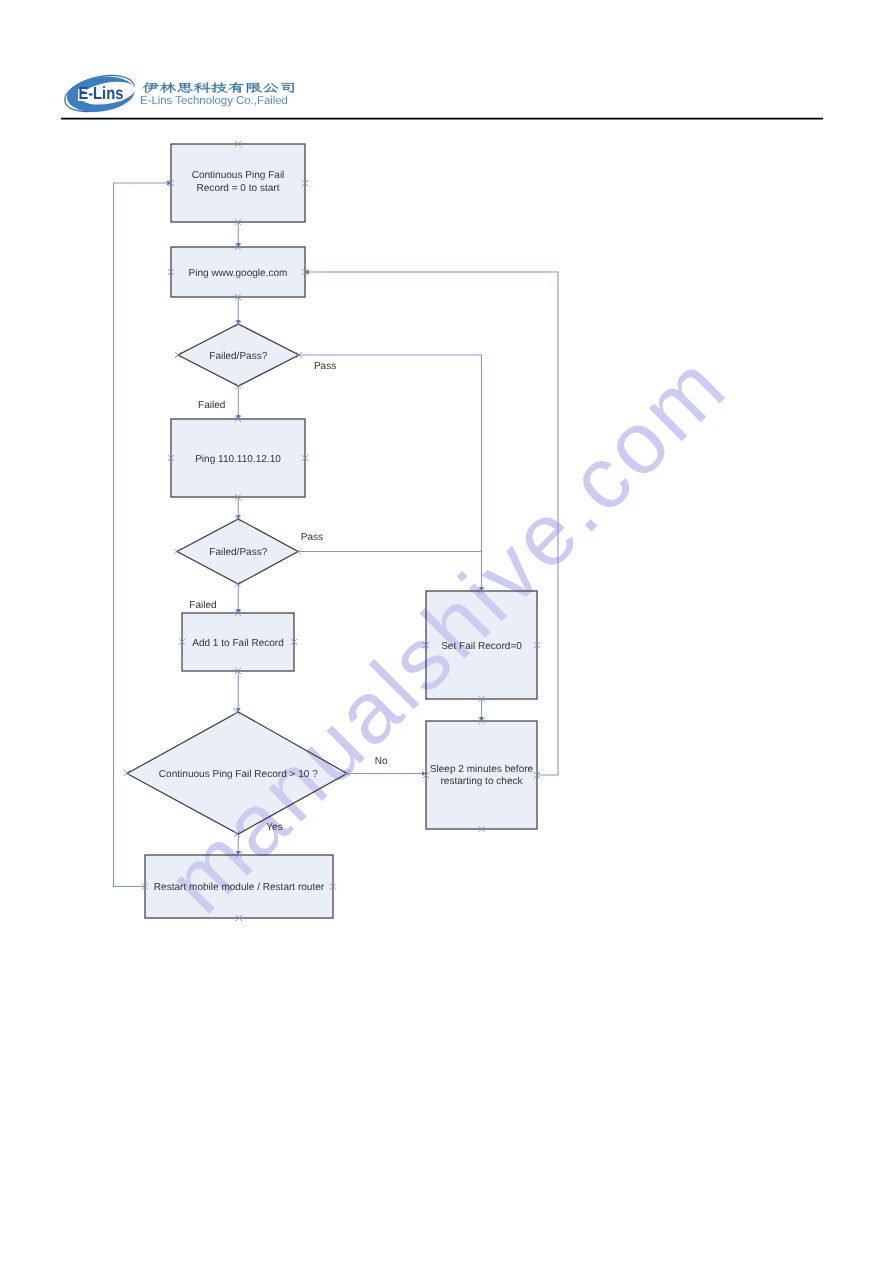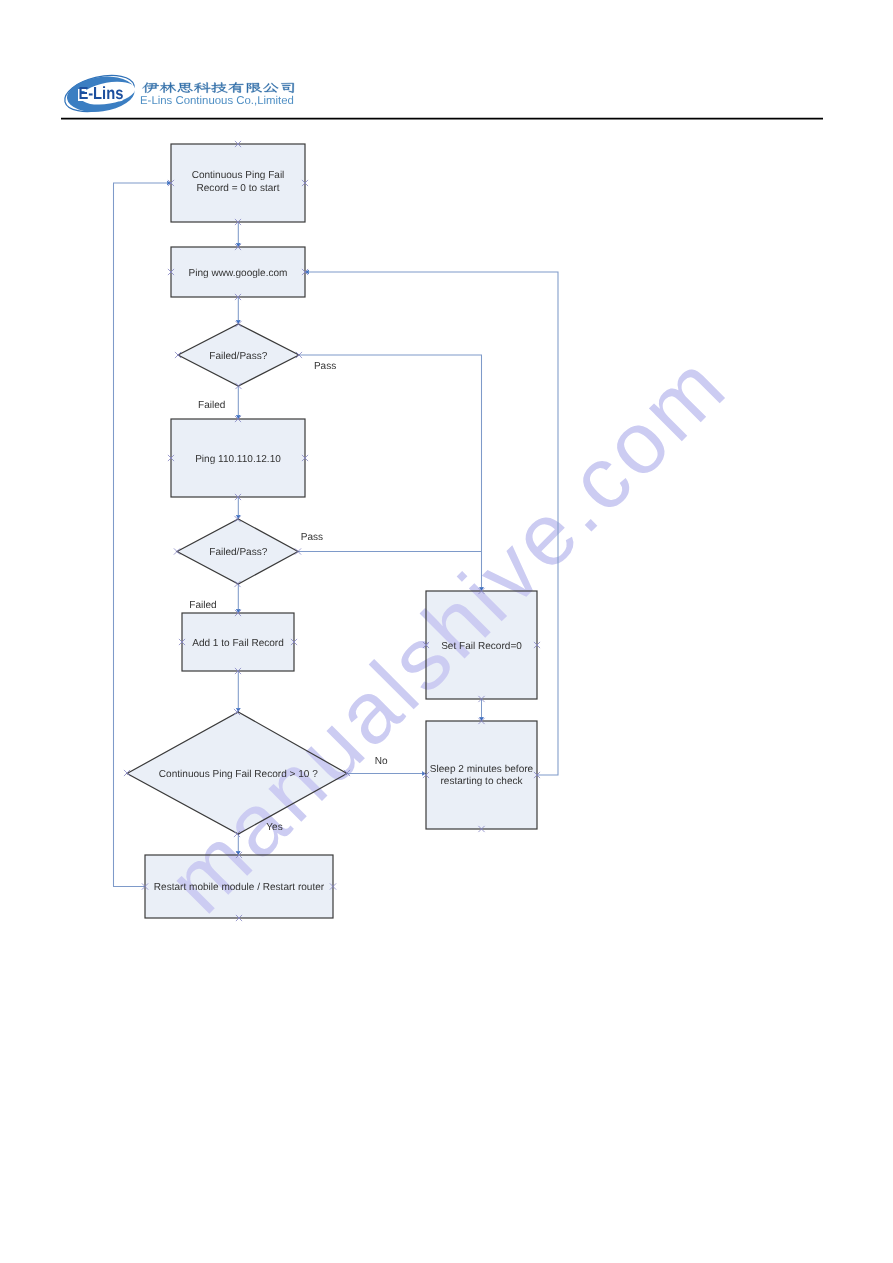--- a/index.html
+++ b/index.html
@@ -45,21 +45,21 @@
       <ellipse cx="108" cy="93.2" rx="27.5" ry="10.5" fill="#ffffff" transform="rotate(-10 108 93.2)"></ellipse>
       <text class="logotxt" x="77" y="100.6" textLength="47" lengthAdjust="spacingAndGlyphs" fill="#ffffff">E-Lins</text>
       <text class="logotxt" x="78.4" y="99.3" textLength="45" lengthAdjust="spacingAndGlyphs" fill="#1d4f9e">E-Lins</text>
     </svg>
     <svg id="cn-svg" width="160" height="22" viewBox="0 0 160 22">
       <g transform="translate(1.5,15.6) scale(0.1715,-0.114)">
         <path fill="#2e6da8" stroke="#2e6da8" stroke-width="2.5" d="M78 48 76 34 60 33Q60 37 61 40Q61 44 62 47ZM79 67 78 54 62 53Q62 56 62 59Q62 63 62 66ZM58 27 82 28Q84 28 85 29Q86 29 86 30Q86 31 85 32Q85 33 83 35L84 49L98 50Q99 50 99 51Q99 52 98 53Q97 54 96 55Q95 56 94 56Q94 56 93 56Q93 56 93 56Q92 55 91 55Q90 55 89 55L85 54L86 67Q86 68 87 68Q87 68 87 69Q87 71 85 72Q84 73 82 73H81L45 71H43Q41 71 40 71Q39 71 39 71Q38 71 38 71Q38 69 39 68Q40 67 40 67Q41 66 42 66Q43 65 44 65H45Q45 65 46 65Q47 65 47 65L56 66L55 53L34 51H33Q31 51 29 52Q29 52 29 52Q28 52 28 51Q28 50 29 49Q30 48 30 47Q31 46 32 46Q33 46 34 46H34Q35 46 36 46Q36 46 37 46L55 47Q54 43 54 40Q54 36 53 33L42 32H41Q39 32 37 33Q37 33 36 33Q36 33 36 32Q36 32 37 30Q37 29 38 28Q39 27 41 26H42Q43 26 44 26Q44 26 45 27L52 27Q49 16 44 7Q38 -2 32 -7Q30 -8 30 -10Q30 -10 31 -10Q32 -10 34 -9L34 -9Q39 -6 43 -2Q47 2 50 6Q52 11 54 15Q56 19 57 22Q58 26 58 27ZM19 46 19 1Q19 -1 19 -2Q19 -4 18 -5Q18 -5 18 -6Q18 -6 18 -6Q18 -8 20 -9Q22 -10 23 -10Q25 -10 25 -8L25 54Q28 58 30 63Q32 67 34 70Q35 74 35 74Q35 75 34 76Q33 77 31 78Q30 79 28 79Q27 79 27 78Q27 78 27 78Q27 78 27 77Q28 77 28 77Q28 76 28 76Q28 75 27 74Q27 73 27 73Q24 63 17 52Q11 42 4 32Q2 31 2 30Q2 29 3 29Q4 29 9 33Q14 38 19 46ZM132 -7 132 37Q134 35 137 32Q139 30 141 27Q142 26 143 26Q144 26 146 27Q147 28 147 29Q147 30 145 32Q144 34 142 36Q140 38 138 40Q136 41 136 41Q135 42 134 42Q133 42 132 41L132 49L144 50Q145 50 146 50Q146 50 146 51Q146 52 145 53Q144 54 143 55Q142 56 141 56Q141 56 140 56Q139 55 137 55L132 55L132 75Q132 76 132 77Q132 78 130 78Q129 79 128 79Q127 79 126 79Q125 79 125 78Q125 78 125 77Q126 76 126 75Q126 74 126 73L126 54L114 53H113Q111 53 110 54Q110 54 109 54Q109 54 109 54Q108 54 108 53Q108 53 108 53Q109 52 109 51Q110 50 111 49Q112 48 114 48Q114 48 115 48Q116 48 116 48L125 49Q121 38 116 29Q111 20 106 12Q104 11 104 10Q104 9 105 9Q106 9 108 11Q110 13 113 16Q115 19 118 23Q121 27 123 32Q125 36 126 40V38Q126 37 126 36Q126 34 126 33Q126 29 126 24Q126 18 126 14Q126 9 126 6L126 3Q126 1 125 -1Q125 -3 125 -5Q125 -5 125 -6Q125 -7 126 -8Q127 -9 128 -9Q129 -10 130 -10Q132 -10 132 -7ZM163 -6V-6Q163 -7 164 -8Q165 -9 167 -10Q168 -10 169 -10Q170 -10 170 -8V-4Q170 -1 170 5Q170 10 170 17Q170 23 170 29Q170 35 170 40Q170 41 170 42Q170 44 170 45L170 46Q171 42 174 37Q176 31 180 26Q183 21 186 16Q189 12 192 9Q193 8 194 8Q194 8 196 9Q197 9 198 10Q199 11 199 12Q199 12 197 14Q190 20 184 30Q178 40 172 52L188 53Q189 53 190 53Q191 54 191 55Q191 56 190 57Q189 58 187 58Q186 59 186 59Q185 59 184 59Q183 58 182 58Q181 58 180 58L170 57L170 78Q170 80 168 80Q166 81 164 81Q162 81 162 80Q162 80 163 79Q164 78 164 77Q164 76 164 76V57L153 56H152Q150 56 148 56Q147 56 147 56Q146 56 146 56L147 54Q147 53 148 52Q150 50 152 50Q152 50 153 50Q154 50 156 50L161 51Q159 44 155 37Q152 30 148 22Q144 15 140 9Q140 7 140 6Q140 6 140 6Q141 6 144 8Q146 11 149 16Q152 20 155 26Q159 31 161 36Q163 42 164 46L164 45Q164 44 164 42Q164 41 164 40Q164 35 164 30Q164 25 164 20Q164 15 164 11Q164 7 164 4V2Q164 0 164 -2Q164 -4 163 -6ZM280 -3Q280 -2 279 -1Q279 0 278 1Q276 4 273 7Q271 11 270 13Q269 16 268 16Q267 16 267 14Q267 14 268 9Q269 5 270 0Q271 0 271 0Q271 -1 270 -1Q266 -1 263 -1Q254 -1 249 1Q243 2 241 5Q238 8 236 12Q235 16 234 20Q234 22 232 22Q230 22 229 21Q228 21 228 19Q228 19 228 17Q229 14 230 10Q231 7 234 3Q236 0 240 -2Q244 -5 251 -6Q257 -8 264 -8Q268 -8 272 -7Q275 -7 277 -6Q278 -5 279 -4Q280 -3 280 -3ZM211 -4Q212 -4 214 -2Q215 1 217 4Q218 8 220 12Q221 15 222 18Q222 21 222 21Q222 22 222 22Q221 23 218 23Q217 23 217 22Q215 16 213 11Q211 6 208 1Q207 0 207 -1Q207 -1 208 -2Q209 -3 210 -4Q211 -4 211 -4ZM289 6Q290 5 291 5Q292 5 293 5Q294 6 294 7Q295 8 295 9Q295 9 294 11Q292 13 289 16Q287 18 284 21Q281 23 278 26Q278 26 277 26Q276 26 275 25Q274 24 274 23Q274 22 275 21Q283 14 289 6ZM257 12Q257 12 259 13Q260 14 260 16Q260 16 259 18Q257 20 255 22Q253 24 251 25Q249 27 247 29Q245 30 245 30Q244 30 243 29Q242 28 242 27Q242 26 243 25Q246 22 249 19Q252 16 255 13Q256 12 257 12ZM247 51 247 38 228 37 228 50ZM273 53 272 39 253 38 253 52ZM247 69 247 57 227 56 227 68ZM275 70 274 58 253 57 253 69ZM229 32 278 34Q279 34 280 34Q281 34 281 35Q281 36 278 39L281 70Q282 71 282 71Q282 72 282 72Q282 74 280 75Q278 76 277 76H276L227 73Q224 74 222 75Q220 75 219 75Q218 75 218 74Q218 74 219 72Q219 72 220 70Q220 69 220 67L222 39V37Q222 36 222 35Q222 34 222 33V33Q222 31 224 30Q226 28 227 28Q229 28 229 30V31ZM364 36Q366 34 366 34Q367 34 369 36Q370 37 370 38Q370 39 369 40Q367 42 365 44Q363 45 361 47Q359 49 357 50Q355 51 355 51Q354 51 353 50Q352 48 352 48Q352 47 353 46Q356 44 359 41Q362 38 364 36ZM372 56Q372 56 371 58Q370 59 368 61Q366 63 364 65Q361 67 360 68Q358 69 357 69Q357 69 355 68Q354 66 354 66Q354 65 355 64Q358 62 361 59Q364 56 366 53Q368 52 368 52Q369 52 371 53Q372 54 372 56ZM330 46 346 47Q348 47 348 48Q348 49 347 50Q346 51 345 52Q344 53 343 53Q343 53 342 52Q341 52 340 52Q339 52 338 52L330 51V66Q336 69 339 70Q342 71 342 72Q343 72 343 73Q343 74 342 75Q341 77 340 78Q339 79 338 79Q337 79 337 78Q337 77 334 75Q332 73 328 71Q324 68 319 66Q314 64 309 62Q307 61 307 60Q307 60 308 60Q310 60 313 60Q316 61 319 62Q323 63 325 64L325 51L311 50H310Q309 50 308 50Q307 50 306 50Q306 50 306 50Q305 50 305 49Q305 49 305 48Q306 46 308 45Q308 44 311 44Q311 44 312 44Q312 44 313 44L323 45Q319 35 314 27Q309 19 304 11Q303 10 303 9Q303 8 304 8Q305 8 307 11Q310 13 313 17Q317 22 320 27Q323 32 325 37L325 35Q325 34 325 32Q324 30 324 29Q324 25 324 21Q324 16 324 12Q324 8 324 5V3Q324 1 324 0Q324 -2 324 -4Q324 -4 323 -4Q323 -5 323 -5Q323 -7 325 -7Q326 -8 327 -9Q328 -9 329 -9Q330 -9 330 -6V37L331 37Q333 35 336 32Q338 30 340 27Q342 25 342 25Q343 25 345 26Q346 28 346 29Q346 30 345 31Q344 33 342 34Q340 36 338 38Q336 40 334 41Q333 42 332 42Q331 42 330 41ZM377 23 377 1Q377 -1 376 -2Q376 -4 376 -5Q376 -6 376 -6Q376 -6 376 -7Q376 -8 377 -9Q378 -10 379 -10Q380 -11 381 -11Q383 -11 383 -8L383 25L398 28Q399 28 399 28Q400 29 400 29Q400 30 399 31Q398 32 396 33Q395 34 394 34Q393 34 393 33Q392 33 391 32Q390 32 389 32L383 30L383 77Q383 78 382 79Q380 80 379 80Q377 81 377 81Q375 81 375 80Q375 80 376 79Q377 77 377 75L377 29L350 24Q349 24 348 24Q347 23 346 23Q346 23 345 23Q345 23 344 24H344Q343 24 343 23Q343 22 344 21Q345 20 346 19Q347 18 348 18Q349 18 350 18Q351 18 352 18ZM422 25 422 0Q416 2 412 5Q411 6 410 6Q409 6 409 6Q409 5 411 3Q412 1 415 -2Q417 -4 419 -6Q422 -8 423 -8Q424 -8 425 -7Q426 -7 427 -6Q428 -4 428 -2Q428 -2 428 -1Q428 0 428 0L428 29Q434 33 437 35Q440 37 441 38Q443 39 443 40Q443 41 442 41Q441 41 440 40Q437 39 434 37Q431 36 428 35L429 50L440 51Q441 51 442 51Q443 52 443 52Q443 53 442 54Q441 55 439 56Q438 57 438 57Q437 57 437 57Q435 56 432 56L429 56L429 75Q429 76 428 77Q428 78 426 78Q423 79 422 79Q421 79 421 78Q421 78 421 77Q422 76 422 75Q422 74 422 72L422 55L412 54Q412 54 411 54Q411 54 410 54Q408 54 407 55H406Q406 55 406 54Q406 53 407 51Q408 49 410 49H411Q411 49 412 49Q413 49 414 49L422 50L422 32Q416 29 411 27Q407 25 404 25Q403 25 403 24Q403 24 404 23Q405 22 406 20Q408 19 409 19Q410 19 411 19Q412 20 415 21Q417 23 422 25ZM466 7 466 8Q471 4 476 1Q480 -2 484 -4Q488 -6 490 -8Q493 -9 493 -9Q494 -9 495 -8Q497 -7 498 -6Q498 -5 498 -4Q498 -4 496 -3Q489 0 482 4Q476 8 471 12Q475 17 479 23Q483 28 485 35Q485 35 486 36Q486 36 486 37Q486 38 485 40Q484 41 482 41H481L468 40L468 54L488 56Q489 56 490 56Q491 56 491 57Q491 58 490 59Q489 60 488 61Q486 62 486 62Q485 62 485 62Q484 61 483 61Q482 61 480 61L468 60L468 77Q468 78 468 78Q468 79 465 80Q463 81 462 81Q460 81 460 80Q460 79 461 79Q461 78 462 77Q462 76 462 75L462 60L448 59H447Q446 59 445 59Q444 59 442 59Q442 59 442 59Q442 59 442 59Q441 59 441 59Q441 58 442 56Q443 55 444 54Q445 53 447 53Q448 53 448 53Q449 53 450 53L462 54L462 39L450 39H449Q447 39 445 39Q445 39 445 39Q444 39 444 39Q444 39 444 38Q444 38 444 36Q445 35 447 33Q447 33 449 33Q450 33 451 33Q451 33 452 33L478 35Q476 30 473 25Q470 20 466 16Q460 22 455 29Q454 31 453 31Q452 31 451 30Q450 29 450 28Q450 27 451 25Q453 22 456 19Q459 15 462 12Q457 7 451 2Q444 -2 439 -5Q435 -7 435 -8Q435 -9 437 -9Q438 -9 441 -8Q444 -7 448 -5Q452 -2 457 0Q461 4 466 7ZM569 29 569 20 538 18 538 28ZM569 44 569 34 538 33 538 42ZM569 14 569 -1Q564 0 558 2Q556 3 555 3Q554 3 554 2Q554 1 556 0Q557 -1 559 -3Q562 -4 564 -6Q567 -7 569 -8Q571 -9 572 -9Q573 -9 574 -8Q576 -6 576 -5Q576 -4 576 -3Q576 -3 576 -2L575 44Q575 44 575 45Q576 45 576 46Q576 47 574 48Q572 49 571 49H570L539 47L538 48Q540 50 541 53Q543 55 544 58L590 61Q591 61 592 62Q592 62 592 63Q592 64 591 65Q590 66 589 66Q588 67 587 67Q587 67 586 67Q585 67 584 66Q583 66 582 66L547 64Q550 70 552 76Q552 77 552 77Q552 79 551 80Q550 81 548 82Q546 82 546 82Q545 82 545 82Q545 81 545 81Q545 81 545 81Q545 80 545 80Q545 80 545 79Q545 78 544 75Q544 73 542 70Q541 67 540 64L514 62H514Q513 62 511 62Q510 63 509 63Q509 63 508 63Q508 63 508 62Q508 62 508 61Q509 59 511 57Q512 57 514 57Q515 57 515 57Q516 57 516 57L537 58Q531 47 523 38Q516 28 506 19Q504 17 504 16Q504 16 505 16Q506 16 509 18Q512 20 516 23Q520 26 524 31Q528 35 532 40L532 2Q532 0 532 -1Q531 -3 531 -4Q531 -4 531 -5Q531 -6 532 -7Q533 -8 534 -8Q536 -9 536 -9Q538 -9 538 -7L538 13ZM675 54 674 43 651 42 651 53ZM676 69 675 59 651 58V68ZM612 62 612 4Q612 0 611 -4Q611 -5 611 -5Q611 -7 612 -8Q613 -9 614 -9Q616 -10 616 -10Q618 -10 618 -6L619 67L632 68Q630 64 629 61Q627 58 625 55Q625 55 624 54Q624 53 624 52Q624 51 626 50Q629 45 631 42Q632 38 632 35Q632 34 632 34Q632 33 632 32Q632 32 631 32H631Q627 33 622 35Q621 36 620 36Q619 36 619 35Q619 35 620 33Q623 31 625 29Q628 27 630 26Q632 25 633 25Q636 25 637 28Q638 30 638 33Q638 40 636 44Q633 49 630 52Q630 52 630 53Q630 53 630 53Q633 57 635 60Q637 63 639 68Q639 68 640 69Q640 69 640 70Q640 71 639 72Q638 73 636 73Q636 73 635 73Q635 73 634 73L619 72Q613 75 612 75Q611 75 611 74Q611 73 612 72Q612 70 612 69Q612 67 612 65ZM645 66 645 1Q643 0 642 0Q640 -1 637 -1Q636 -1 636 -1Q636 -2 637 -4Q638 -5 639 -6Q640 -7 640 -7Q640 -7 641 -7Q642 -7 644 -6Q646 -5 650 -3Q653 -2 656 1Q660 3 663 5Q666 7 667 8Q669 10 669 11Q669 11 668 11Q667 11 666 10Q663 9 659 7Q654 5 651 3L651 37L654 37Q659 28 664 20Q670 13 677 7Q684 0 692 -5Q693 -6 694 -6Q694 -6 696 -5Q697 -4 698 -3Q699 -2 699 -2Q699 -1 698 0Q690 4 684 9Q677 14 672 20Q677 22 680 25Q684 28 687 32Q688 32 688 33Q689 33 689 34Q689 35 688 36Q687 37 686 38Q686 40 685 40Q684 40 684 38Q683 37 682 35Q680 33 677 30Q674 27 669 24Q666 27 664 30Q662 34 660 38L679 38Q680 38 681 38Q682 39 682 39Q682 40 680 43L682 69Q682 70 682 70Q682 71 682 72Q682 73 681 74Q679 75 678 75Q678 75 678 75Q677 75 677 75L651 73Q645 75 644 75Q643 75 643 75Q643 74 644 74Q644 72 645 70Q645 68 645 66ZM725 3 720 3Q720 3 719 3Q718 3 718 3Q717 3 716 3Q715 3 714 3H714Q713 3 713 2Q713 2 713 1Q714 -1 715 -2Q716 -3 717 -3Q718 -4 719 -4Q720 -4 728 -3Q735 -2 746 0Q758 2 772 4Q774 2 776 -1Q777 -3 779 -6Q780 -7 781 -7Q782 -7 784 -6Q786 -5 786 -4Q786 -3 784 0Q782 3 779 6Q776 10 773 14Q770 17 768 20Q766 23 765 24Q763 26 762 26Q761 26 760 25Q759 23 759 22Q759 22 759 22Q759 21 760 20Q762 18 764 15Q767 12 769 9Q760 7 750 6Q741 5 732 4Q738 12 743 21Q748 30 752 40Q752 40 752 41Q752 41 751 42Q750 44 748 44Q747 45 746 45Q745 45 745 44V44Q745 43 745 43Q745 43 745 42Q745 41 743 37Q742 34 740 29Q738 25 735 20Q732 16 730 11Q727 7 725 3ZM707 25Q707 25 707 25Q708 25 711 27Q715 29 720 33Q725 38 730 46Q736 54 742 65Q742 66 742 66Q742 66 742 67Q742 68 741 69Q740 70 738 71Q736 72 736 72Q735 72 735 70Q735 70 735 70Q735 70 735 70Q735 70 735 69Q735 67 733 63Q731 58 727 53Q724 47 719 41Q714 34 709 29Q707 26 707 25ZM795 32Q795 32 794 33Q787 38 781 44Q776 50 771 55Q767 60 765 65Q762 69 761 72Q761 73 759 74Q758 74 755 74Q752 74 752 73Q752 72 753 72Q754 71 755 70Q755 70 756 69Q757 66 761 60Q764 54 771 46Q778 38 788 28Q789 28 790 28Q791 28 792 29Q793 30 794 31Q795 32 795 32ZM852 35 850 22 831 21 830 34ZM832 16 856 16Q857 17 858 17Q859 17 859 18Q859 19 858 20Q858 21 856 22L858 35Q858 35 859 36Q859 36 859 37Q859 38 858 39Q857 40 854 40H854L830 39Q824 41 822 41Q821 41 821 41Q821 40 821 40Q822 39 822 39Q823 37 823 33L825 20Q825 20 825 20Q825 19 825 19Q825 18 825 17Q825 16 825 16Q825 15 825 15Q825 14 826 13Q827 12 828 12Q829 11 830 11Q832 11 832 13V14ZM825 50 864 52Q866 52 866 54Q866 55 865 56Q864 57 863 58Q861 58 861 58Q860 58 860 58Q858 58 856 58L823 56H822Q820 56 818 56Q817 56 817 56Q817 56 817 56Q816 56 816 56Q816 56 817 55Q817 54 818 53Q818 52 819 51Q820 50 823 50Q824 50 824 50Q825 50 825 50ZM878 70 877 -1Q872 0 868 2Q863 4 859 5Q858 5 857 5Q856 5 856 5Q855 5 855 5Q855 4 857 2Q858 1 861 -1Q864 -2 868 -4Q872 -6 875 -8Q876 -9 877 -9Q878 -9 879 -9Q881 -9 883 -8Q884 -6 884 -4Q884 -4 884 -3Q884 -2 884 -1L885 70Q885 70 885 71Q886 71 886 72Q886 73 884 74Q883 76 880 76H880L819 72H818Q817 72 816 72Q814 72 813 73Q813 73 813 73Q813 73 813 73Q812 73 812 72L812 71Q812 70 813 69Q814 68 815 67Q816 66 818 66Q819 66 820 66Q820 66 821 66Z"></path>
       </g>
     </svg>
 
-    <div id="company-en">E-Lins Continuous Co.,Limited</div>
+    <div id="company-en">E-Lins Technology Co.,Failed</div>
   </div>
   <svg id="rule" width="770" height="3" viewBox="0 0 770 3">
       <line x1="0" y1="1.6" x2="770" y2="1.6"></line>
     </svg>
 
   <svg id="chart" width="893" height="1263" viewBox="0 0 893 1263">
     <defs>
       <marker id="ah" markerWidth="6" markerHeight="6" refX="4.4" refY="2.7" orient="auto" markerUnits="userSpaceOnUse">
         <path d="M0,0.1 L4.4,2.7 L0,5.3 L0.9,2.7 Z" fill="#3b6fc0"></path>
       </marker>

